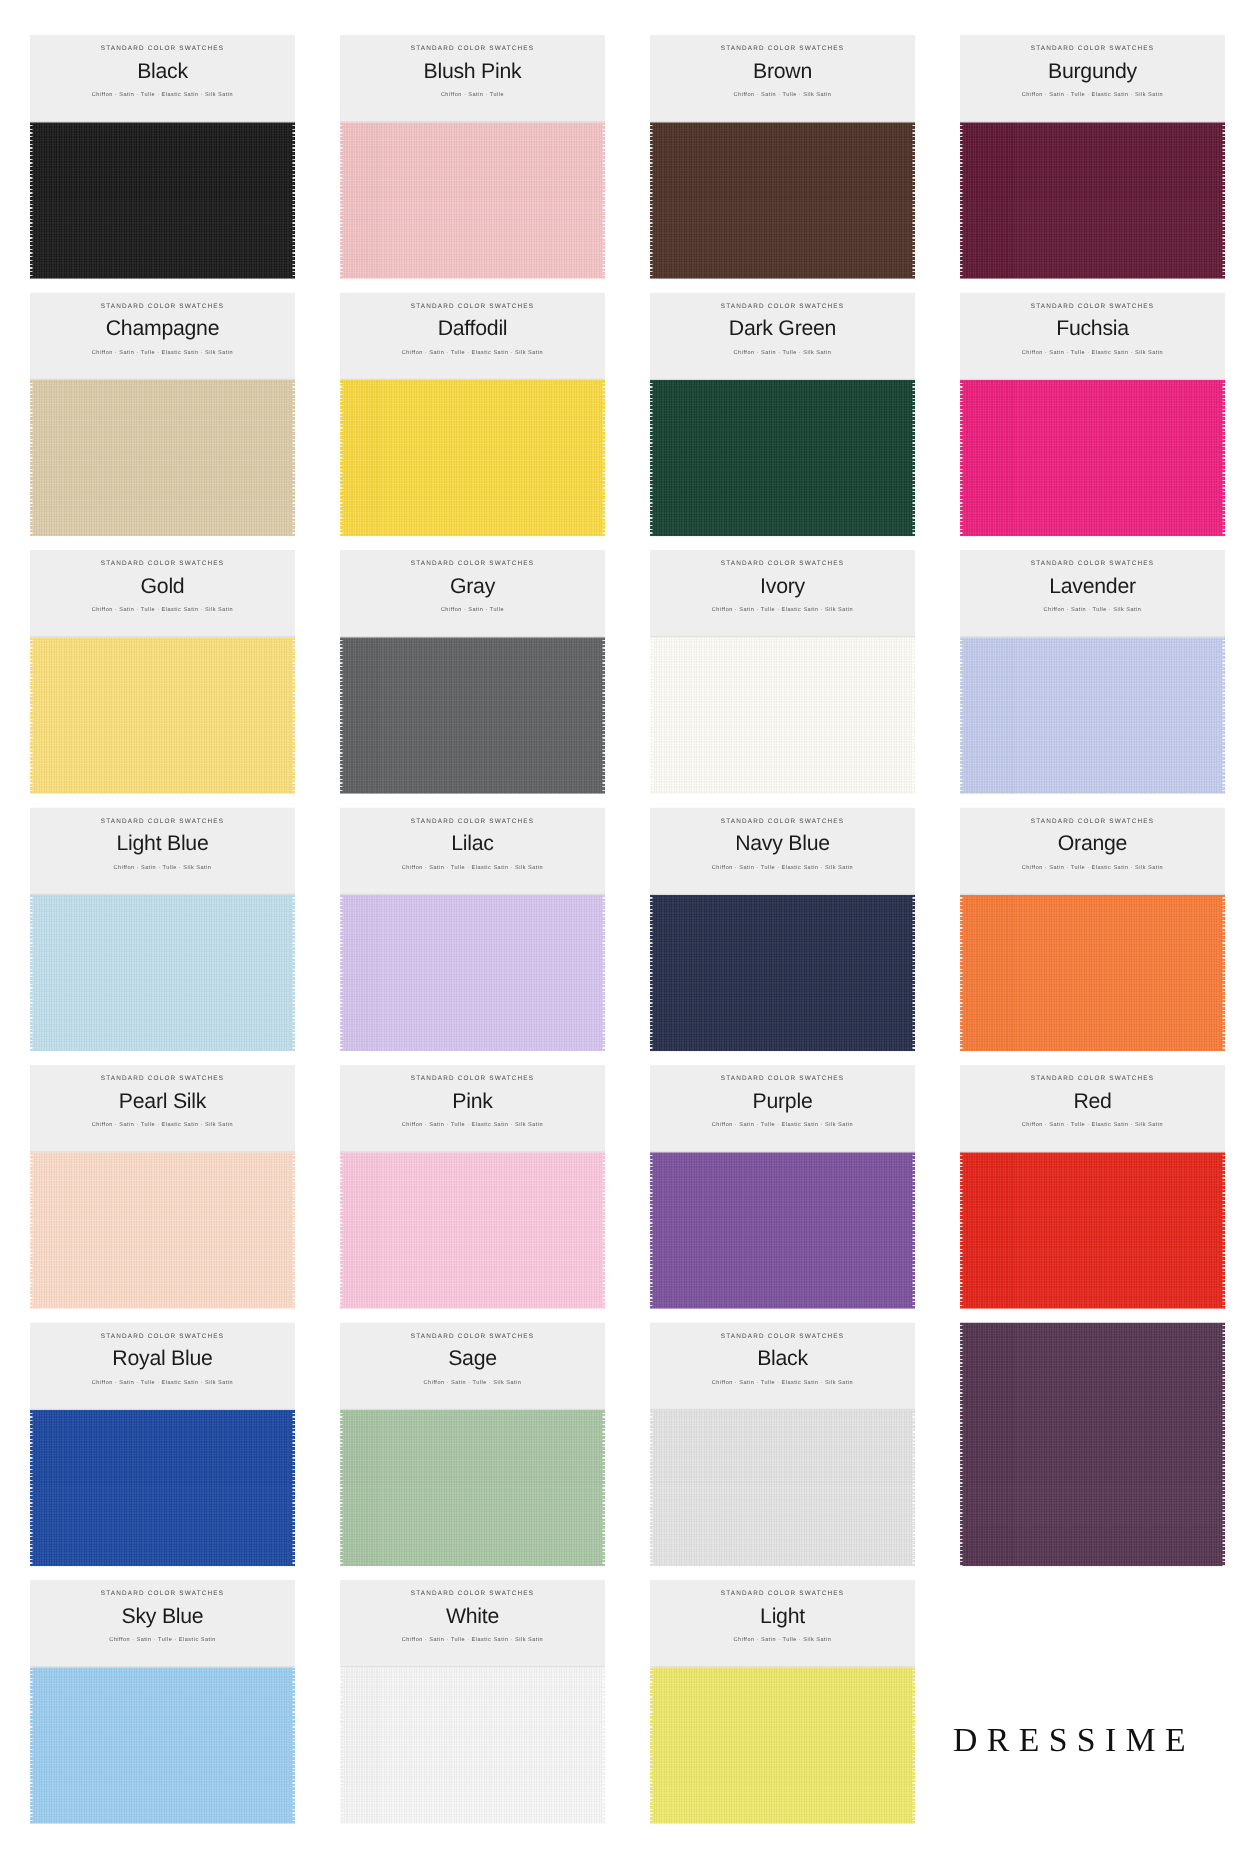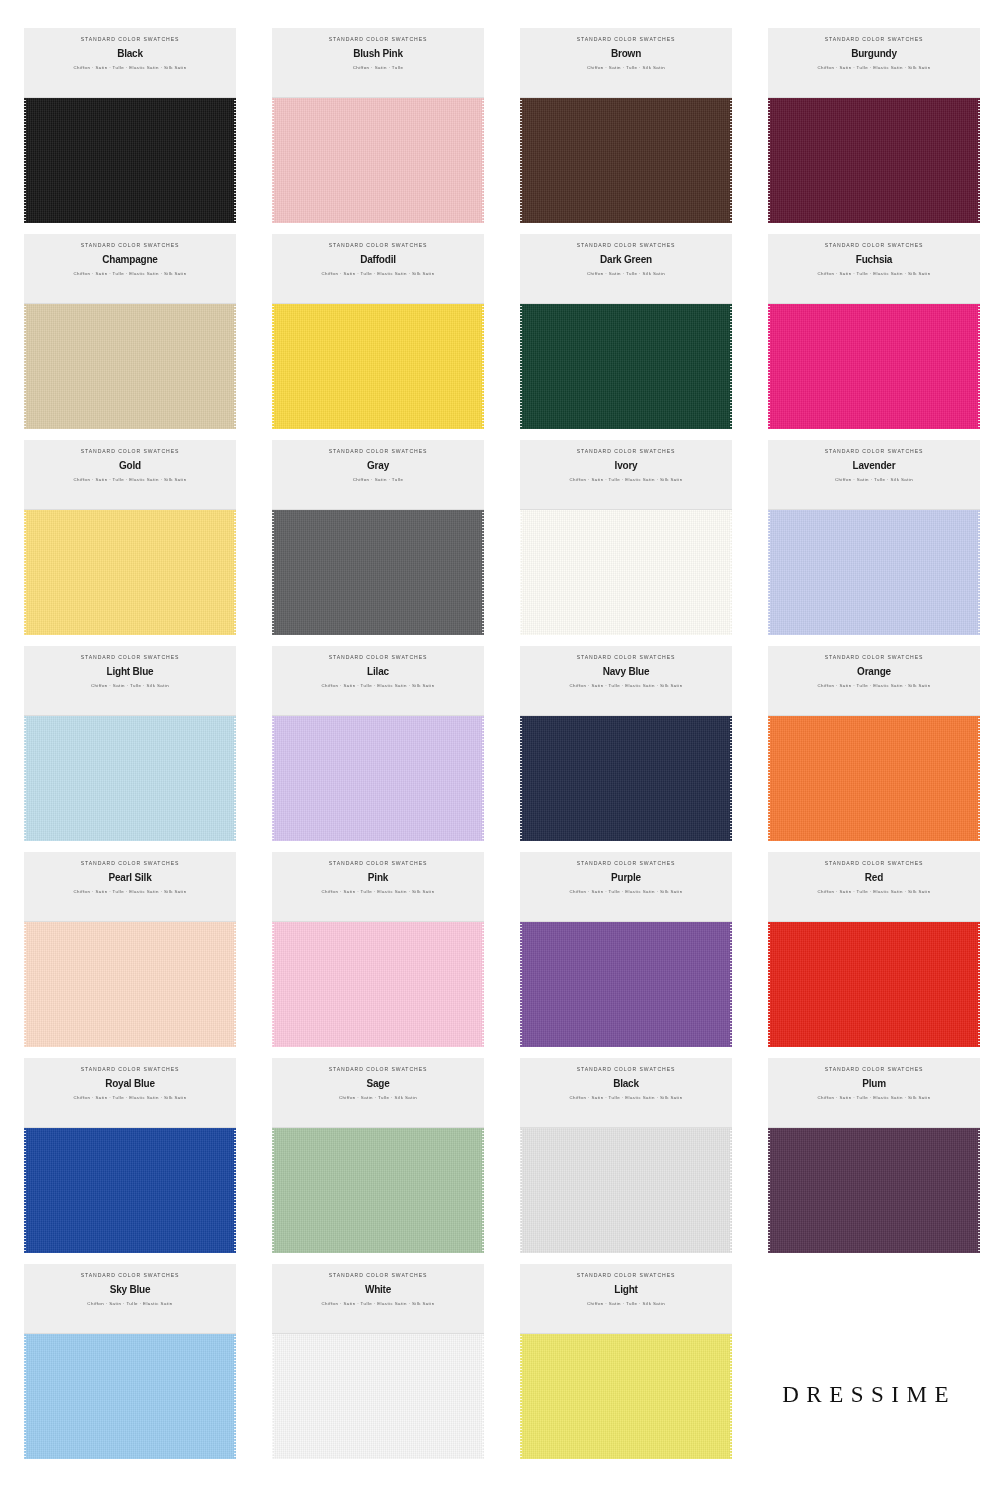--- a/index.html
+++ b/index.html
@@ -59,22 +59,22 @@
     font-size: 5.1px;
     letter-spacing: 0.95px;
     color: #4a4a4a;
     text-transform: uppercase;
     font-weight: 400;
     line-height: 1;
     margin-bottom: 6px;
   }
 
   .cname {
-    font-size: 10px;
-    font-weight: 700;
+    font-size: 17px;
+    font-weight: 400;
     color: #1b1b1b;
     letter-spacing: -0.2px;
     line-height: 1.1;
     white-space: nowrap;
   }
 
   .fabrics {
     font-size: 4.4px;
     letter-spacing: 0.42px;
     color: #555555;
@@ -113,21 +113,21 @@
         transparent 0 2px,
         rgba(255,255,255,0.85) 2px 3px) right / 2px 100% no-repeat;
     pointer-events: none;
   }
 
   .brand {
     position: absolute;
     right: 44px;
     bottom: 92px;
     font-family: "Liberation Serif", serif;
-    font-size: 23px;
+    font-size: 27px;
     letter-spacing: 7.5px;
     color: #111111;
     white-space: nowrap;
   }
 </style>
 </head>
 <body>
 
 <div id="sheet">
   <div class="grid" id="grid">
@@ -309,25 +309,20 @@
       </div>
       <div class="swatch">
         <div class="swatch-card">
           <div class="kicker">STANDARD COLOR SWATCHES</div>
           <div class="cname">Black</div>
           <div class="fabrics">Chiffon · Satin · Tulle · Elastic Satin · Silk Satin</div>
         </div>
         <div class="chip" style="background: rgb(227, 227, 227);"></div>
       </div>
       <div class="swatch">
-        <div class="swatch-card">
-          <div class="kicker">STANDARD COLOR SWATCHES</div>
-          <div class="cname">Plum</div>
-          <div class="fabrics">Chiffon · Satin · Tulle · Elastic Satin · Silk Satin</div>
-        </div>
         <div class="chip" style="background: rgb(85, 52, 80);"></div>
       </div>
       <div class="swatch">
         <div class="swatch-card">
           <div class="kicker">STANDARD COLOR SWATCHES</div>
           <div class="cname">Sky Blue</div>
           <div class="fabrics">Chiffon · Satin · Tulle · Elastic Satin</div>
         </div>
         <div class="chip" style="background: rgb(156, 205, 240);"></div>
       </div>

